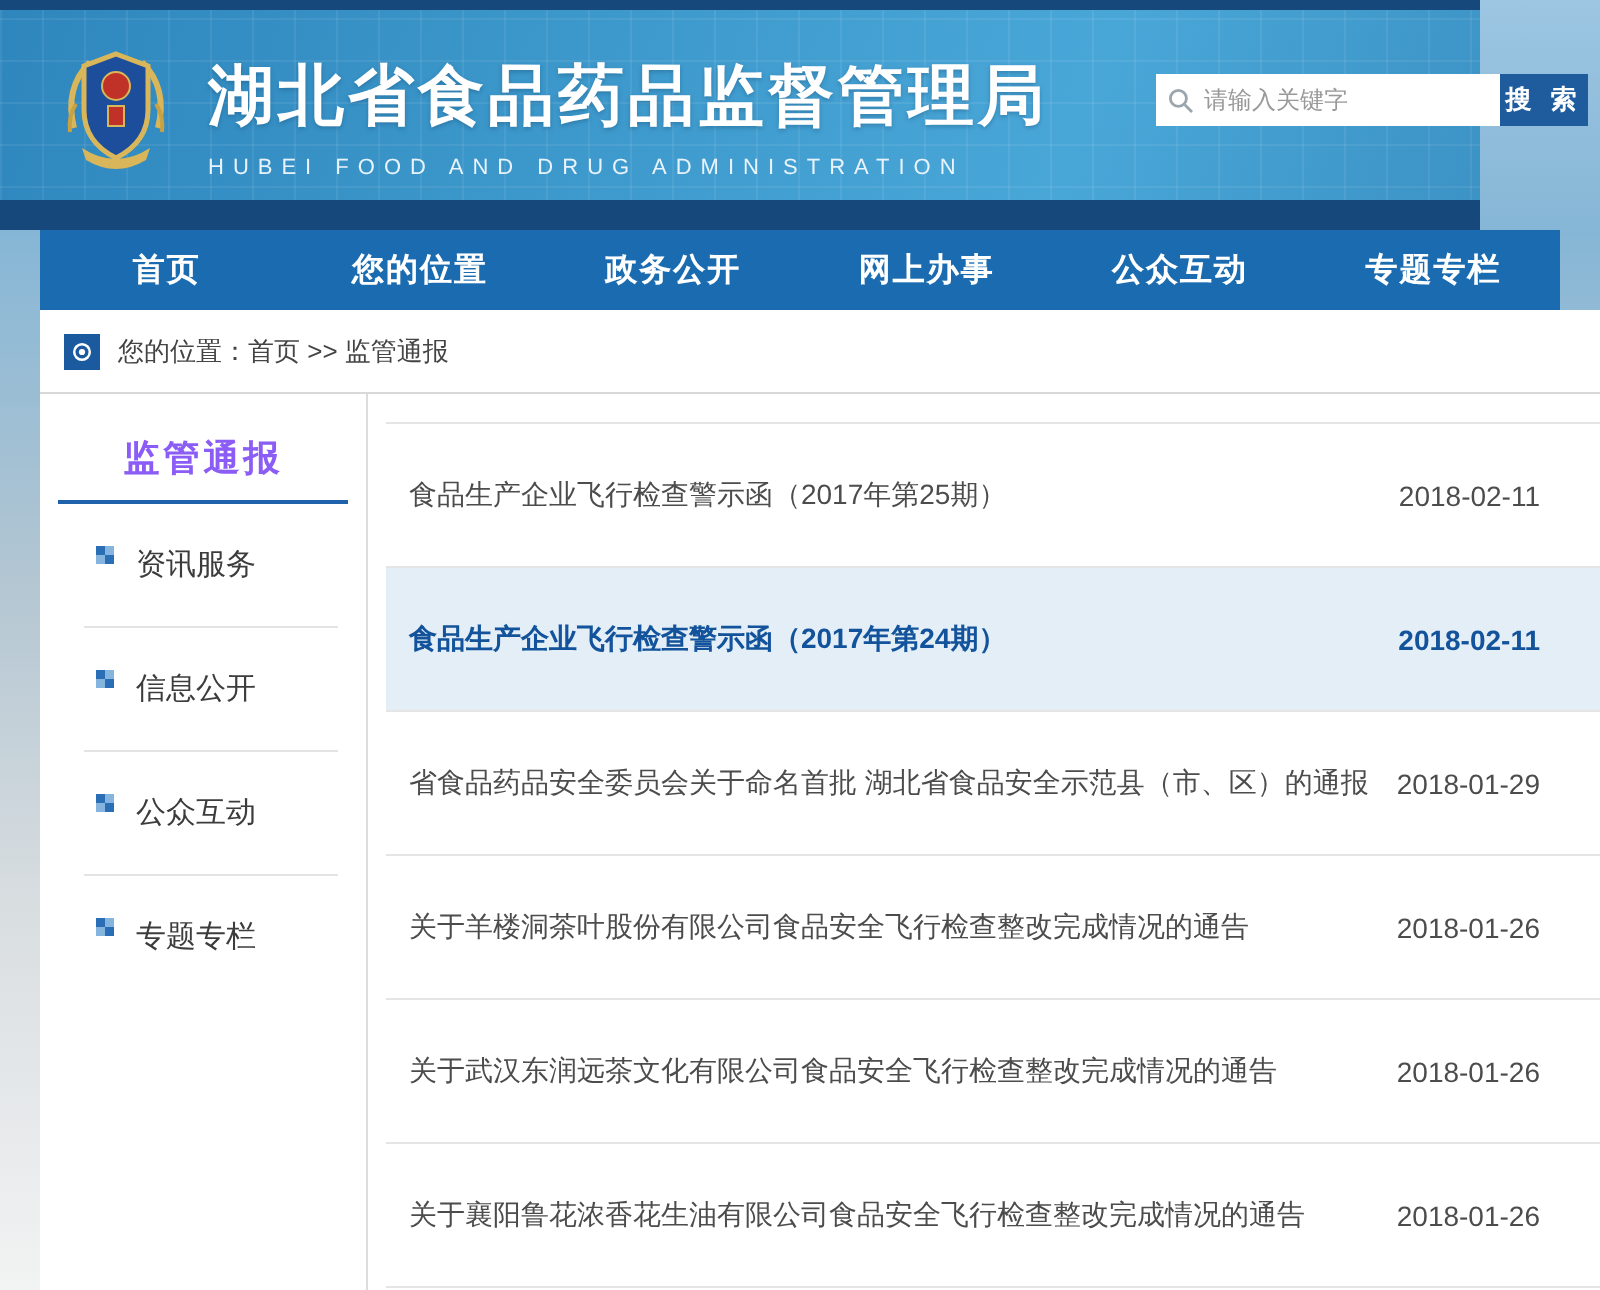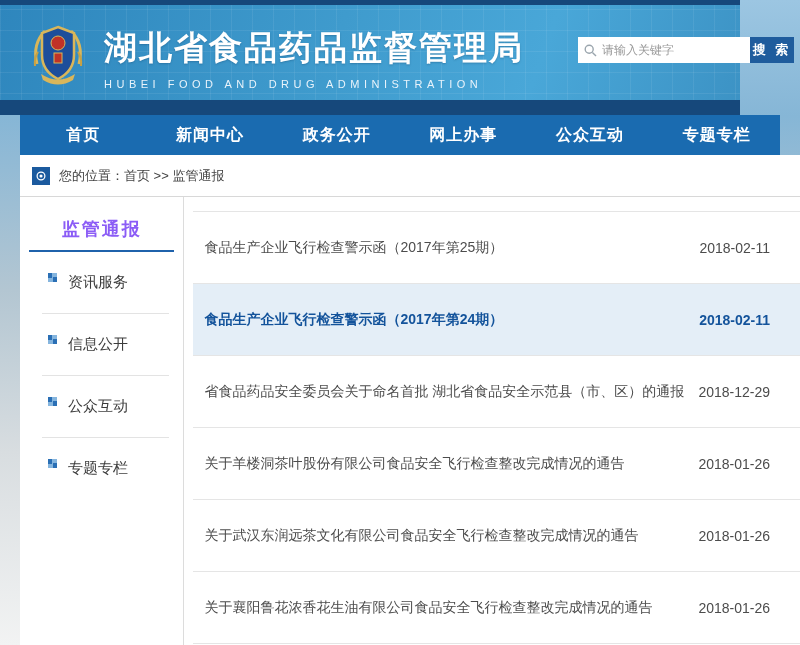--- a/index.html
+++ b/index.html
@@ -137,21 +137,21 @@
       <button class="search-btn">搜 索</button>
     </div>
 
     <div class="header-bottom-band"></div>
   </div>
 
   <div class="nav">
 
       <div class="nav-item">首页</div>
 
-      <div class="nav-item">新闻中心</div>
+      <div class="nav-item">您的位置</div>
 
       <div class="nav-item">政务公开</div>
 
       <div class="nav-item">网上办事</div>
 
       <div class="nav-item">公众互动</div>
 
       <div class="nav-item">专题专栏</div>
     </div>
 
@@ -202,21 +202,21 @@
             <span class="news-date">2018-02-11</span>
           </div>
 
           <div class="news-row highlighted">
             <span class="news-title">食品生产企业飞行检查警示函（2017年第24期）</span>
             <span class="news-date">2018-02-11</span>
           </div>
 
           <div class="news-row">
             <span class="news-title">省食品药品安全委员会关于命名首批 湖北省食品安全示范县（市、区）的通报</span>
-            <span class="news-date">2018-12-29</span>
+            <span class="news-date">2018-01-29</span>
           </div>
 
           <div class="news-row">
             <span class="news-title">关于羊楼洞茶叶股份有限公司食品安全飞行检查整改完成情况的通告</span>
             <span class="news-date">2018-01-26</span>
           </div>
 
           <div class="news-row">
             <span class="news-title">关于武汉东润远茶文化有限公司食品安全飞行检查整改完成情况的通告</span>
             <span class="news-date">2018-01-26</span>

